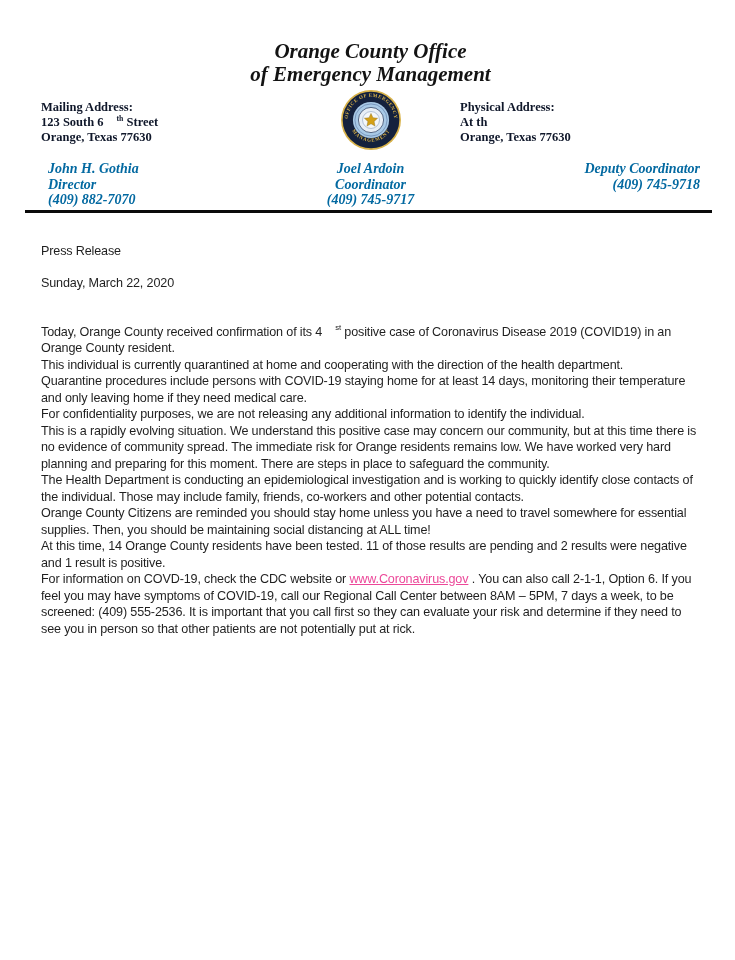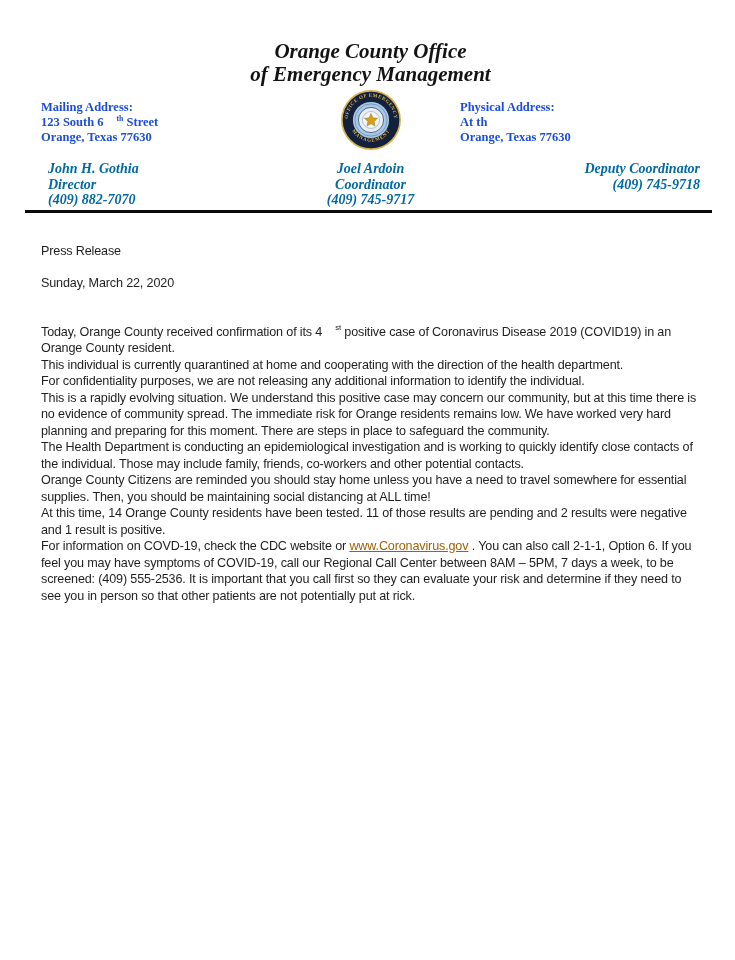--- a/index.html
+++ b/index.html
@@ -28,21 +28,21 @@
   .header-row {
     display: flex;
     justify-content: space-between;
     align-items: flex-start;
     margin-top: 3px;
   }
   .addr {
     font-family: "Liberation Serif", serif;
     font-weight: bold;
     font-size: 12.5px; line-height: 15px;
-    color: #1d4ed8;
+    color: #0f172a;
     padding-top: 11px;
     width: 240px;
   }
   .addr.right { text-align: left; }
   .seal-wrap { width: 62px; height: 62px; flex: 0 0 auto; margin-top: 0; }
   sup.sm { font-size: 0.62em; vertical-align: super; line-height: 0; margin-left: 13px; }
 
   .contacts-row {
     display: flex;
     justify-content: space-between;
@@ -69,21 +69,21 @@
     letter-spacing: -0.15px;
     line-height: 16.5px;
     color: #1f1f1f;
     width: 660px;
   }
   .doc-kind { margin-top: 30px; }
   .doc-date { margin-top: 16px; }
   .doc-body p.para { margin-top: 0; }
   .doc-body p.first { margin-top: 32px; }
   a.doc-link {
-    color: #a16207;
+    color: #ec4899;
     text-decoration: underline;
     cursor: pointer;
   }
 </style>
 </head>
 <body>
 
 <div class="page">
 
   <div class="org-title">
@@ -147,20 +147,21 @@
 
   <div class="rule"></div>
 
   <div class="doc-body">
     <p class="doc-kind">Press Release</p>
     <p class="doc-date">Sunday, March 22, 2020</p>
 
     <p class="para first"><span>Today, Orange County received confirmation of its 4</span><sup class="sm">st</sup><span> positive case of Coronavirus Disease 2019 (COVID19) in an Orange County resident.</span></p>
 
     <p class="para">This individual is currently quarantined at home and cooperating with the direction of the health department.</p>
+    <p class="para">Quarantine procedures include persons with COVID-19 staying home for at least 14 days, monitoring their temperature and only leaving home if they need medical care.</p>
     <p class="para">For confidentiality purposes, we are not releasing any additional information to identify the individual.</p>
     <p class="para">This is a rapidly evolving situation. We understand this positive case may concern our community, but at this time there is no evidence of community spread. The immediate risk for Orange residents remains low. We have worked very hard planning and preparing for this moment. There are steps in place to safeguard the community.</p>
     <p class="para">The Health Department is conducting an epidemiological investigation and is working to quickly identify close contacts of the individual. Those may include family, friends, co-workers and other potential contacts.</p>
     <p class="para">Orange County Citizens are reminded you should stay home unless you have a need to travel somewhere for essential supplies. Then, you should be maintaining social distancing at ALL time!</p>
     <p class="para">At this time, 14 Orange County residents have been tested. 11 of those results are pending and 2 results were negative and 1 result is positive.</p>
 
     <p class="para"><span>For information on COVD-19, check the CDC website or </span><a class="doc-link">www.Coronavirus.gov</a><span> . You can also call 2-1-1, Option 6. If you feel you may have symptoms of COVID-19, call our Regional Call Center between 8AM – 5PM, 7 days a week, to be screened: (409) 555-2536. It is important that you call first so they can evaluate your risk and determine if they need to see you in person so that other patients are not potentially put at rick.</span></p>
   </div>
 
 </div>

